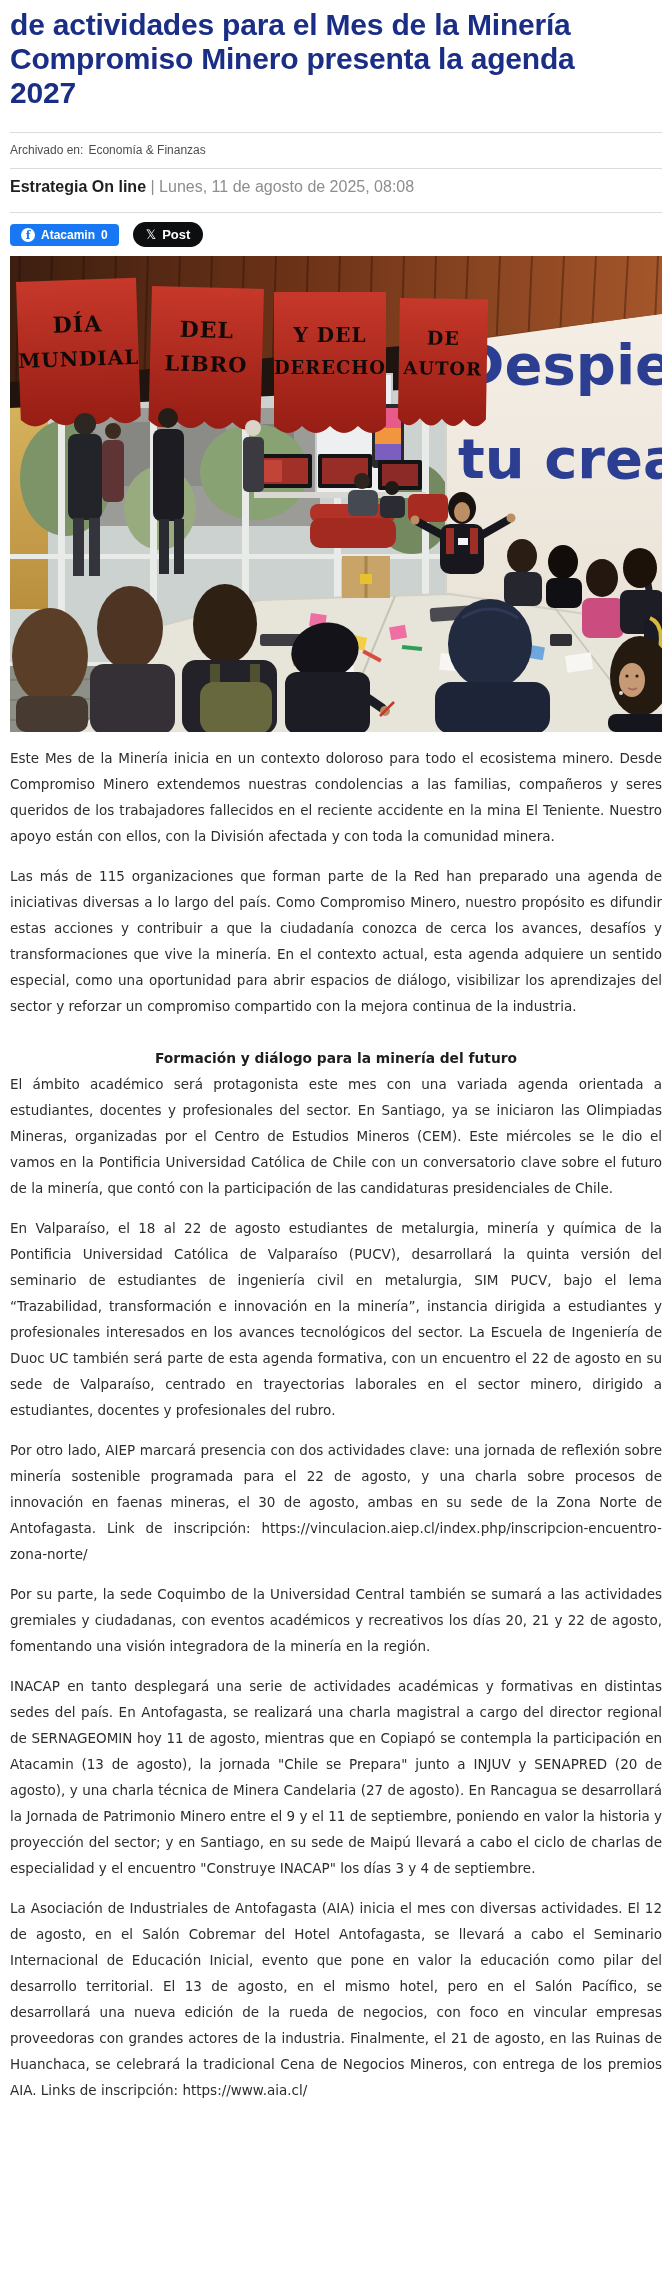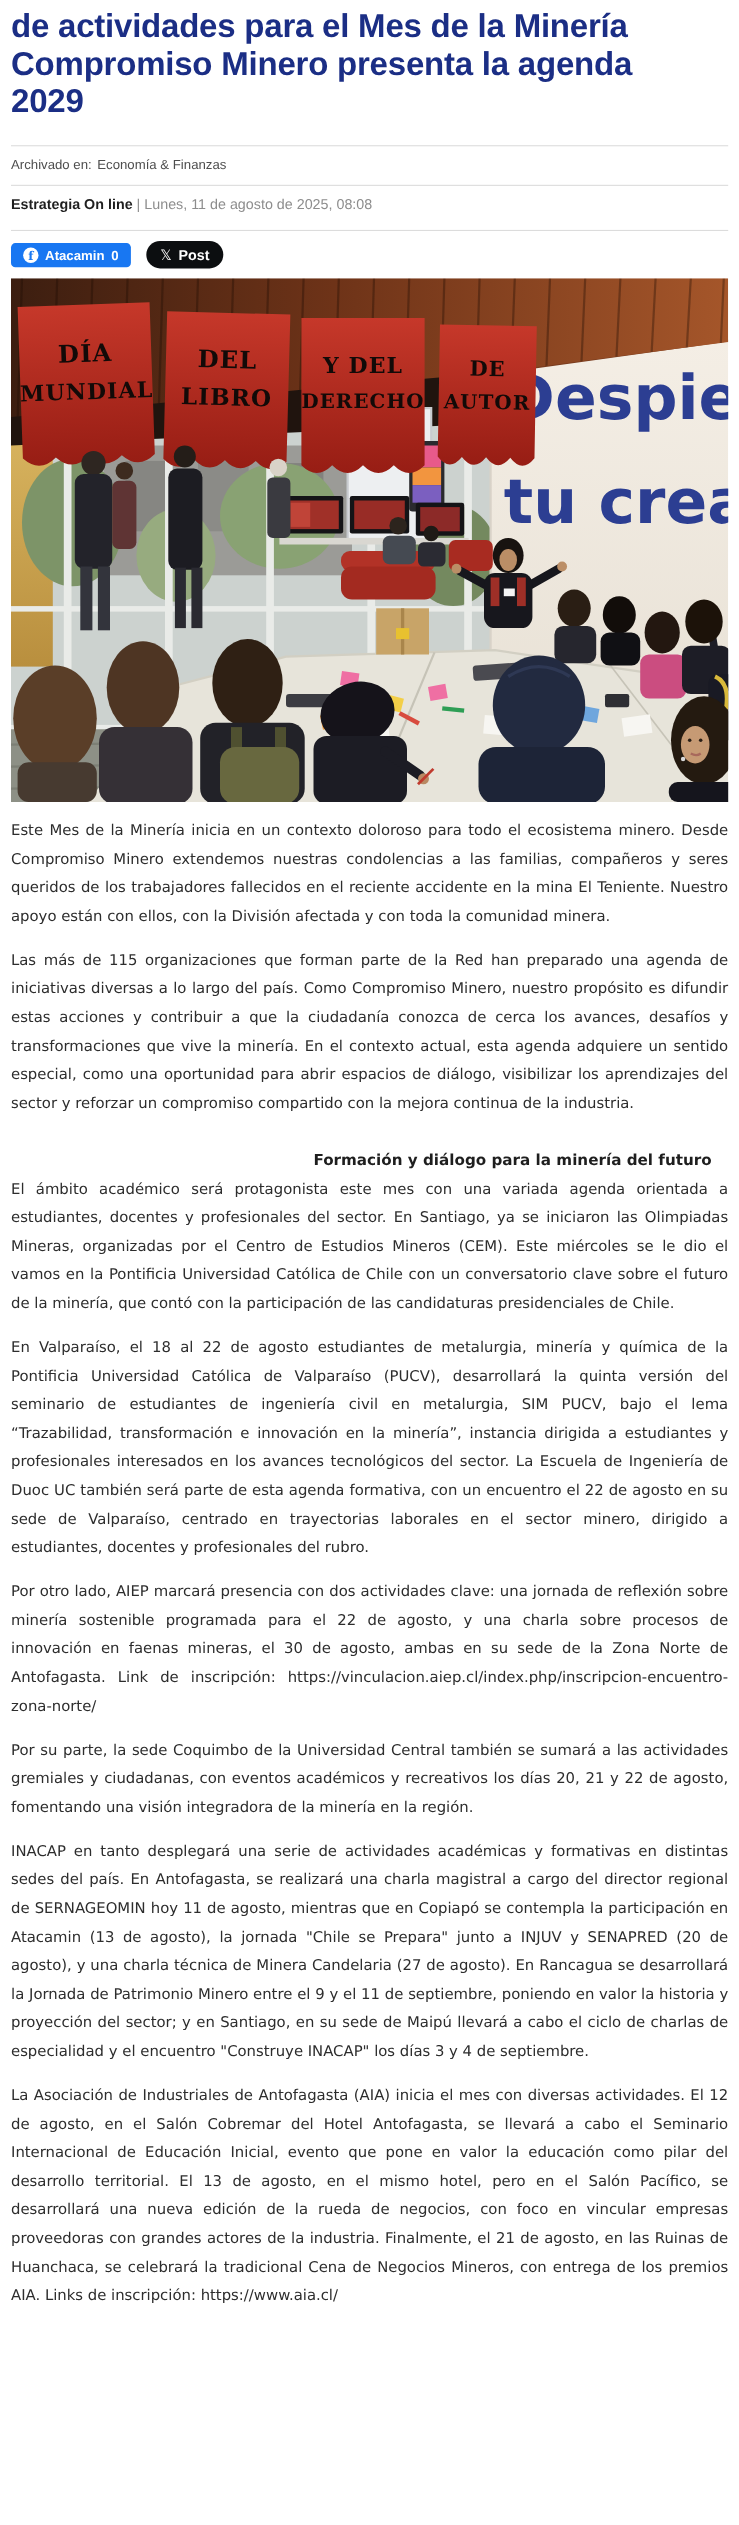--- a/index.html
+++ b/index.html
@@ -10,52 +10,52 @@
     font-size:30px;line-height:34px;color:#1b2e85;letter-spacing:-0.2px;}
   .page-title span{display:block;}
 
   .divider{border:0;border-top:1px solid #dcdcdc;margin:0;}
 
   .archived-row{padding:10px 0 11px;font-family:"Liberation Sans",sans-serif;
     font-size:12px;color:#4e4e4e;}
   .archived-row .cat{margin-left:5px;color:#4e4e4e;text-decoration:none;}
 
   .byline-row{padding:9px 0 16px;font-family:"Liberation Sans",sans-serif;
-    font-size:13px;color:#8d8d8d;}
+    font-size:16px;color:#8d8d8d;}
   .byline-source{color:#1f1f1f;font-weight:700;}
 
   .share-row{margin:9px 0;display:flex;align-items:center;gap:14px;}
   .fb-btn{display:inline-flex;align-items:center;gap:6px;background:#1877f2;color:#fff;
     border:none;height:22px;padding:0 11px;border-radius:4px;cursor:pointer;
     font:700 12px "Liberation Sans",sans-serif;}
   .fb-disc{width:14px;height:14px;border-radius:50%;background:#fff;display:inline-flex;
     align-items:center;justify-content:center;}
   .fb-f{color:#1877f2;font:700 11px "DejaVu Serif",serif;line-height:1;margin-top:2px;}
   .x-btn{display:inline-flex;align-items:center;gap:6px;background:#0c0e10;color:#fff;
     border:none;height:25px;padding:0 13px;border-radius:999px;cursor:pointer;
     font:700 13px "Liberation Sans",sans-serif;}
   .x-glyph{font-size:13px;font-weight:400;}
 
   .photo-wrap{margin:8px 0 13px;line-height:0;}
 
   .article-body{font-size:13.5px;line-height:26px;text-align:justify;color:#2d2d2d;}
   .body-p{margin:14px 0 0;}
-  .body-h{margin:26px 15px 0;font-size:13.8px;font-weight:700;text-align:right;color:#1e1e1e;}
+  .body-h{margin:26px 15px 0;font-size:13.8px;font-weight:700;text-align:center;color:#1e1e1e;}
   .body-h + .body-p{margin-top:0;}
   .article-body > :first-child{margin-top:0;}
 </style>
 </head>
 <body>
 
 <div class="container">
 
   <h1 class="page-title">
     <span>de actividades para el Mes de la Minería</span>
     <span>Compromiso Minero presenta la agenda</span>
-    <span>2029</span>
+    <span>2027</span>
   </h1>
 
   <hr class="divider">
 
   <div class="archived-row">
     <span>Archivado en:</span><a class="cat" href="#">Economía &amp; Finanzas</a>
   </div>
 
   <hr class="divider">
 

